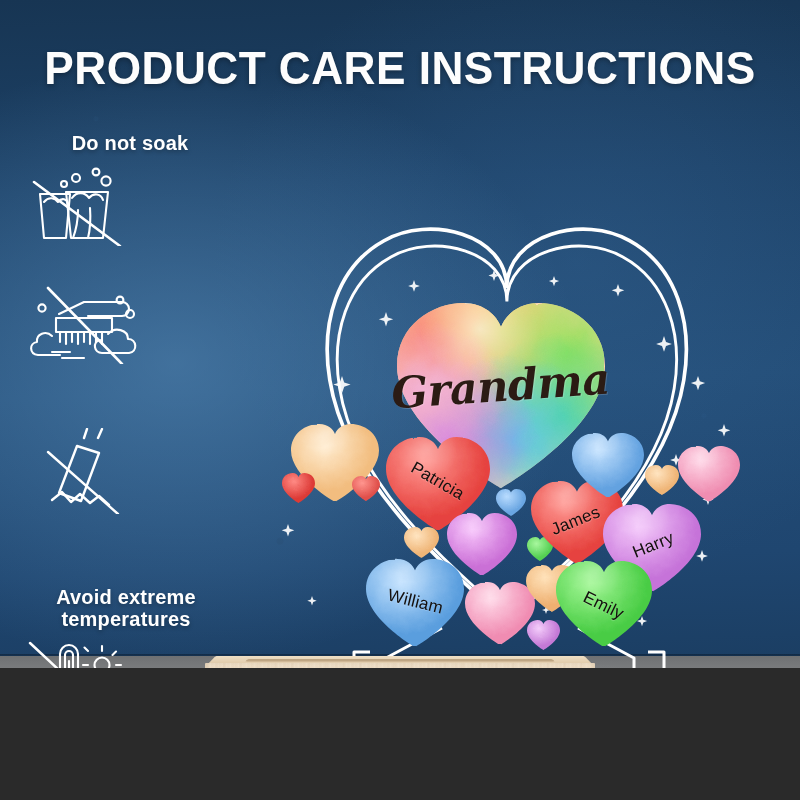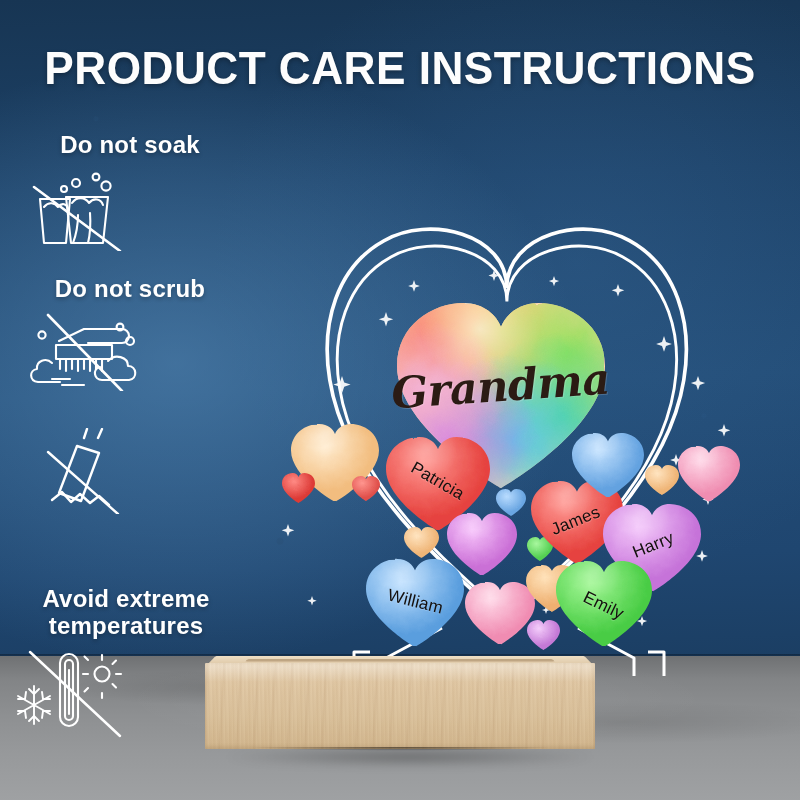--- a/index.html
+++ b/index.html
@@ -2,21 +2,21 @@
 <html><head>
 <meta charset="utf-8">
 <style>
   * { margin:0; padding:0; box-sizing:border-box; }
   html,body { width:800px; height:800px; overflow:hidden; }
   body {
     font-family:"Liberation Sans", sans-serif;
     background:#2a2a2a;
     position:relative;
   }
-  #stage { position:absolute; inset:0; width:800px; height:800px; overflow:hidden; }
+  #stage { position:absolute; inset:0; width:800px; height:668px; overflow:hidden; }
 
   
   .wall {
     position:absolute; left:0; top:0; width:800px; height:660px;
     background:
       radial-gradient(ellipse 560px 420px at 22% 55%, rgba(96,150,196,.50) 0%, rgba(96,150,196,.22) 42%, rgba(96,150,196,0) 72%),
       radial-gradient(ellipse 520px 460px at 72% 40%, rgba(60,110,160,.30) 0%, rgba(60,110,160,0) 70%),
       linear-gradient(178deg, #173553 0%, #1d4268 28%, #234d77 58%, #1f4670 84%, #1b3e63 100%);
   }
   .wall:after{
@@ -52,21 +52,21 @@
     font-family:"Liberation Sans", sans-serif;
     font-weight:700; font-size:47px; line-height:1;
     letter-spacing:.5px; transform:scaleX(.94); transform-origin:50% 50%;
     text-shadow:0 2px 5px rgba(0,0,0,.30);
     white-space:nowrap;
   }
 
   
   .care { position:absolute; }
   .care .lbl {
-    color:#fff; font-weight:700; font-size:24px; line-height:1.12;
+    color:#fff; font-weight:700; font-size:20px; line-height:1.12;
     text-align:center; letter-spacing:.2px; white-space:pre-line;
     text-shadow:0 2px 4px rgba(0,0,0,.28);
   }
   .care .ico { display:block; margin:4px auto 0; }
   .ico svg { display:block; }
   .ico svg * { vector-effect:non-scaling-stroke; }
 
   #care-soak  { left:22px;  top:132px; width:216px; }
   #care-scrub { left:22px;  top:276px; width:216px; }
   #care-drop  { left:22px;  top:424px; width:216px; }
@@ -156,21 +156,20 @@
         <circle cx="54" cy="20" r="4"></circle>
         <circle cx="42" cy="26" r="3"></circle>
         <circle cx="74" cy="14" r="3.4"></circle>
         <circle cx="84" cy="23" r="4.6"></circle>
         <path d="M12 24 L98 88" stroke-width="2.6"></path>
       </svg>
     </div>
   </div>
 
   <div class="care" id="care-scrub">
-    <div class="lbl">Do not scrub</div>
     <div class="ico">
       <svg width="126" height="84" viewBox="0 0 126 84" fill="none" stroke="#ffffff" stroke-width="2.1" stroke-linecap="round" stroke-linejoin="round">
         <path d="M37 34 L62 22 h38 a7 7 0 0 1 0 14 H66"></path>
         <path d="M34 38 h56 v14 h-56 z"></path>
         <path d="M38 52 v10 M44 52 v12 M50 52 v10 M56 52 v12 M62 52 v10 M68 52 v12 M74 52 v10 M80 52 v12"></path>
         <path d="M30 56 c-6 -6 -16 -2 -15 6 c-8 1 -8 12 1 13 h22"></path>
         <path d="M86 54 c7 -8 20 -4 20 5 c9 0 10 13 1 14 H80 c-8 0 -10 -11 -2 -13"></path>
         <path d="M30 72 h18 M40 78 h22"></path>
         <circle cx="20" cy="28" r="3.6"></circle>
         <circle cx="98" cy="20" r="3.4"></circle>

